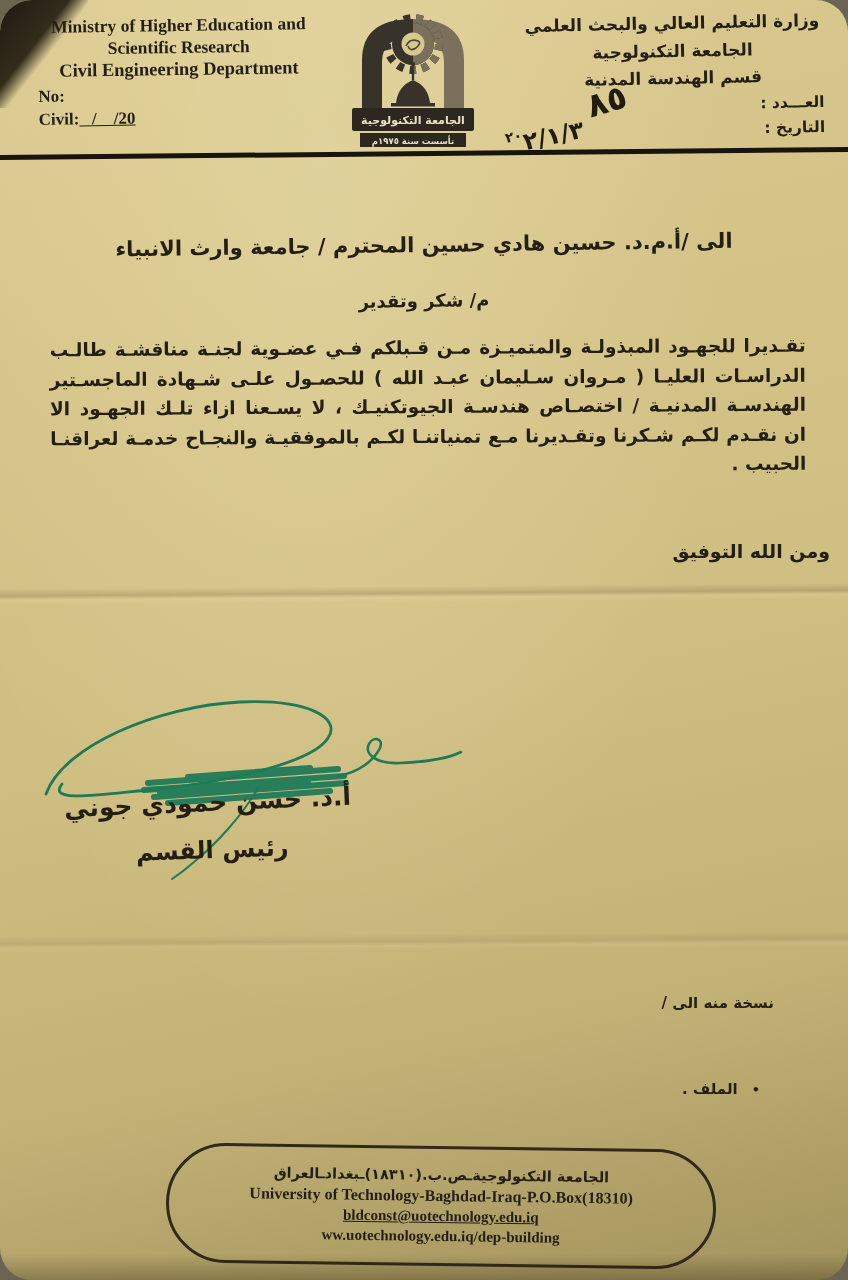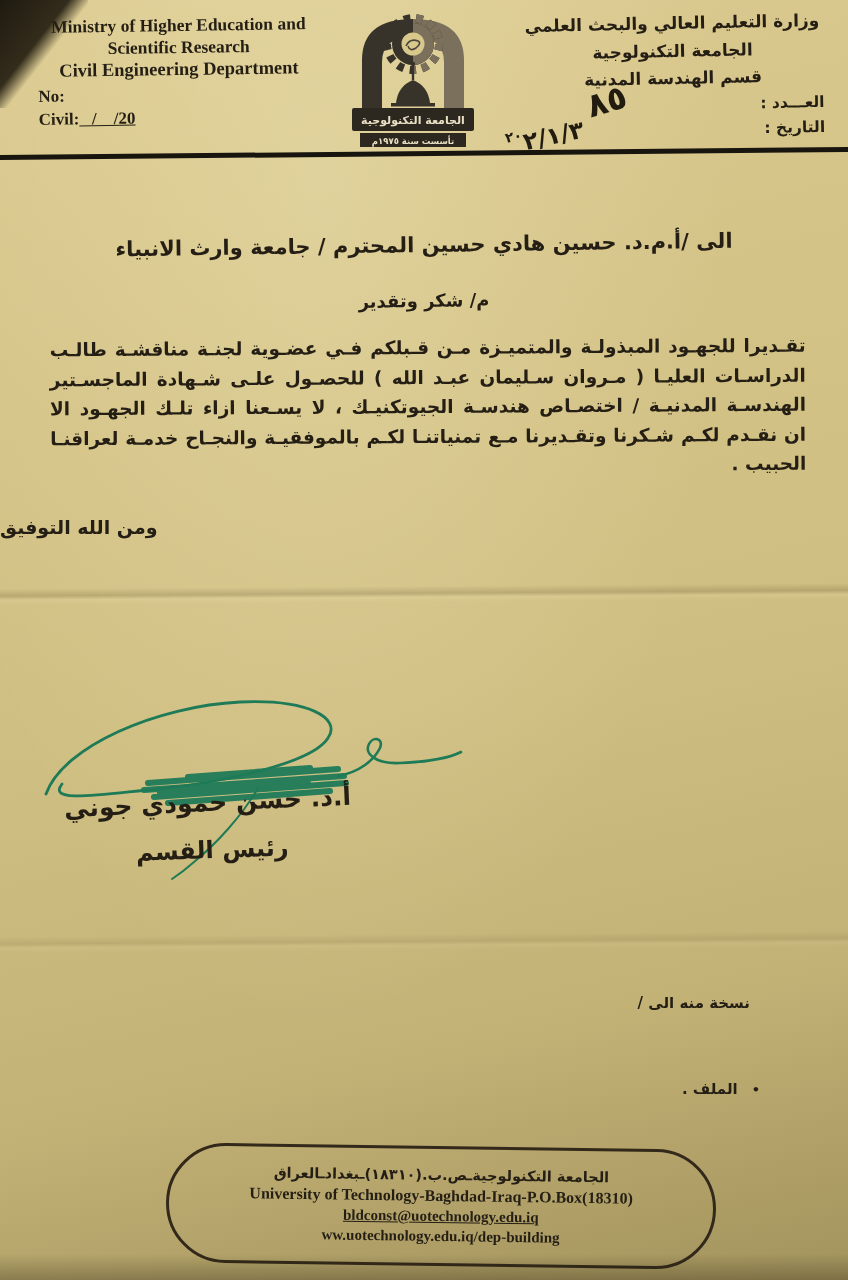--- a/index.html
+++ b/index.html
@@ -3,20 +3,21 @@
 <meta charset="utf-8">
 <style>
   html,body{margin:0;padding:0;background:#6b6453;}
   .page{
     position:relative; width:848px; height:1280px; overflow:hidden;
     background:
       radial-gradient(ellipse at 38% 14%, rgba(255,250,215,0.22), rgba(255,250,215,0) 55%),
       linear-gradient(168deg,#dccb91 0%, #d5c488 26%, #cfbe81 54%, #c3b276 78%, #a2935d 100%);
     color:#241e14;
     font-family:"DejaVu Sans",sans-serif;
+    border-radius:32px;
   }
   .corner-tl{position:absolute;top:0;left:0;width:88px;height:108px;
     background:linear-gradient(128deg,#1f1a11 0%,#332c1b 40%,rgba(51,44,27,0) 53%);}
   .crease{position:absolute;left:-4px;right:-4px;height:16px;transform:rotate(-0.4deg);
     background:linear-gradient(to bottom, rgba(80,66,32,0) 0%, rgba(80,66,32,0.20) 45%, rgba(244,234,190,0.16) 70%, rgba(80,66,32,0) 100%);}
   .crease-1{top:586px;}
   .crease-2{top:934px;opacity:.55;}
   .bottom-shade{position:absolute;bottom:0;left:0;right:0;height:26px;
     background:linear-gradient(to bottom, rgba(38,30,12,0), rgba(38,30,12,0.30));}
 
@@ -44,32 +45,32 @@
 
   
   .salutation{position:absolute;left:0;width:848px;top:233px;text-align:center;
     font-size:21px;font-weight:bold;direction:rtl;transform:rotate(-0.8deg);}
   .subject{position:absolute;left:0;width:848px;top:290px;text-align:center;
     font-size:18px;font-weight:bold;direction:rtl;transform:rotate(-0.8deg);}
   .body-text{position:absolute;right:42px;left:50px;top:333px;direction:rtl;
     font-size:18.5px;font-weight:bold;line-height:29.5px;transform:rotate(-0.35deg);}
   .jline{text-align:justify;text-align-last:justify;}
   .lastline{text-align:right;}
-  .closing{position:absolute;left:0;width:830px;top:516px;text-align:left;
+  .closing{position:absolute;left:0;width:830px;top:540px;text-align:right;
     font-size:19px;font-weight:bold;direction:rtl;}
 
   
   .sig-svg{position:absolute;left:8px;top:686px;}
   .signer-name{position:absolute;left:64px;top:788px;font-size:25px;font-weight:bold;
     direction:rtl;transform:rotate(-2.5deg);}
   .signer-title{position:absolute;left:136px;top:836px;font-size:24px;font-weight:bold;
     direction:rtl;transform:rotate(-2deg);}
 
   
-  .cc-label{position:absolute;right:98px;top:994px;font-size:15px;font-weight:bold;direction:rtl;}
+  .cc-label{position:absolute;right:74px;top:994px;font-size:15px;font-weight:bold;direction:rtl;}
   .cc-item{position:absolute;right:88px;top:1080px;font-size:15px;font-weight:bold;direction:rtl;}
   .cc-item .bullet{margin-left:14px;font-size:13px;}
 
   
   .footer-oval{position:absolute;left:166px;top:1146px;width:544px;height:114px;
     border:3px solid #33291a;border-radius:70px;transform:rotate(0.8deg);
     display:flex;flex-direction:column;justify-content:center;align-items:center;gap:1px;}
   .f-ar{font-size:14.5px;font-weight:bold;direction:rtl;line-height:19px;}
   .f-en{font-family:"Liberation Serif",serif;font-weight:bold;font-size:16px;line-height:20px;}
   .f-email{font-family:"Liberation Serif",serif;font-weight:bold;font-size:15px;

